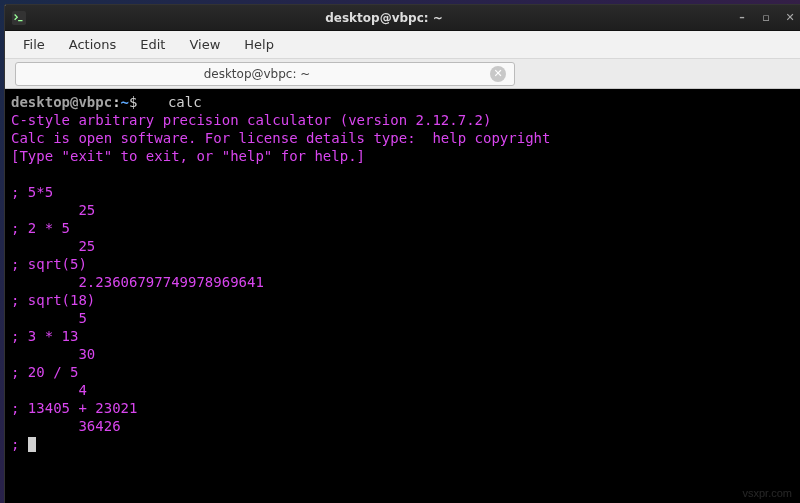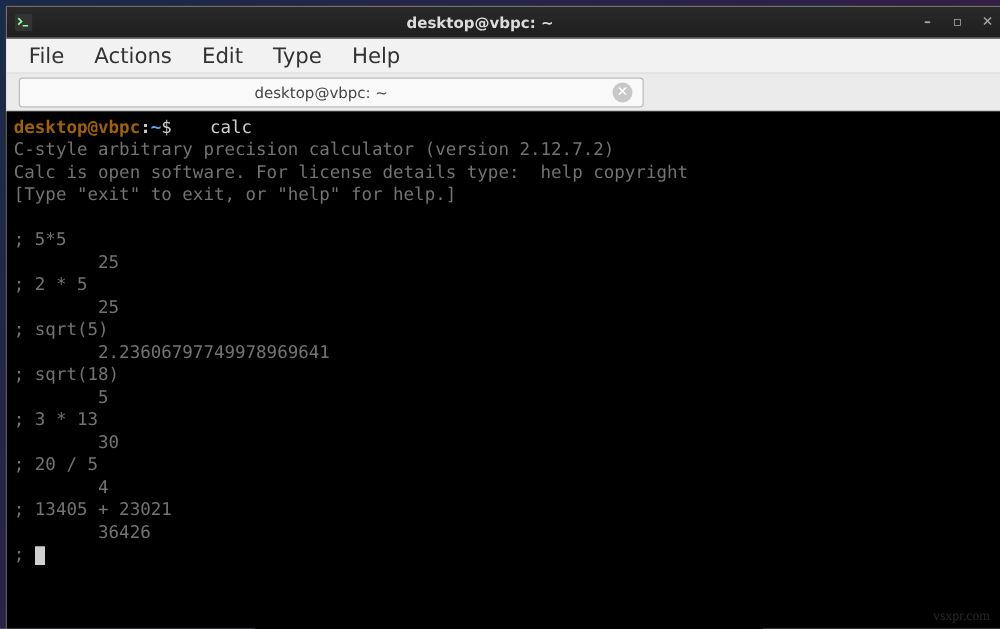--- a/index.html
+++ b/index.html
@@ -53,21 +53,21 @@
       background: #f2f2f2;
       height: 28px;
       display: flex;
       align-items: center;
       padding: 0 8px;
       gap: 4px;
       border-bottom: 1px solid #d8d8d8;
     }
     .menu-item {
       padding: 4px 10px;
-      font-size: 17px;
+      font-size: 13px;
       color: #333;
       cursor: pointer;
       border-radius: 2px;
     }
     .tabbar {
       background: #ebebeb;
       height: 30px;
       display: flex;
       align-items: center;
       padding: 0 6px;
@@ -100,38 +100,38 @@
       flex: 1;
       background: #000;
       color: #d0d0d0;
       font-family: "DejaVu Sans Mono", "Liberation Mono", monospace;
       font-size: 14px;
       line-height: 18px;
       padding: 4px 6px;
       overflow: hidden;
       white-space: pre;
     }
-    .prompt-user { color: #a16207; font-weight: bold; }
+    .prompt-user { color: #a3a3a3; font-weight: bold; }
     .prompt-colon { color: #d0d0d0; font-weight: bold; }
     .prompt-path { color: #5faaff; font-weight: bold; }
     .prompt-dollar { color: #d0d0d0; }
     .cmd { color: #d0d0d0; margin-left: 22px; }
-    .out { color: #737373; text-align: right; }
+    .out { color: #d946ef; text-align: right; }
     .cursor {
       display: inline-block;
       width: 8px; height: 15px;
       background: #d0d0d0;
       vertical-align: text-bottom;
     }
     .watermark {
       position: absolute;
       right: 12px; bottom: 8px;
       color: rgba(255,255,255,0.15);
       font-size: 11px;
-      font-family: Liberation Serif, serif;
+      font-family: Liberation Sans, sans-serif;
       pointer-events: none;
     }
     .body-wrap { position: relative; width: 800px; height: 503px; }
   </style>
 </head>
 <body>
 
 <div class="body-wrap">
 <div class="window">
 
@@ -148,21 +148,21 @@
       <span class="win-btn">–</span>
       <span class="win-btn">▫</span>
       <span class="win-btn">✕</span>
     </div>
   </div>
 
   <div class="menubar">
     <div class="menu-item">File</div>
     <div class="menu-item">Actions</div>
     <div class="menu-item">Edit</div>
-    <div class="menu-item">Type</div>
+    <div class="menu-item">View</div>
     <div class="menu-item">Help</div>
   </div>
 
   <div class="tabbar">
     <div class="tab">
       <span class="tab-title">desktop@vbpc: ~</span>
       <span class="tab-close">✕</span>
     </div>
   </div>
 

